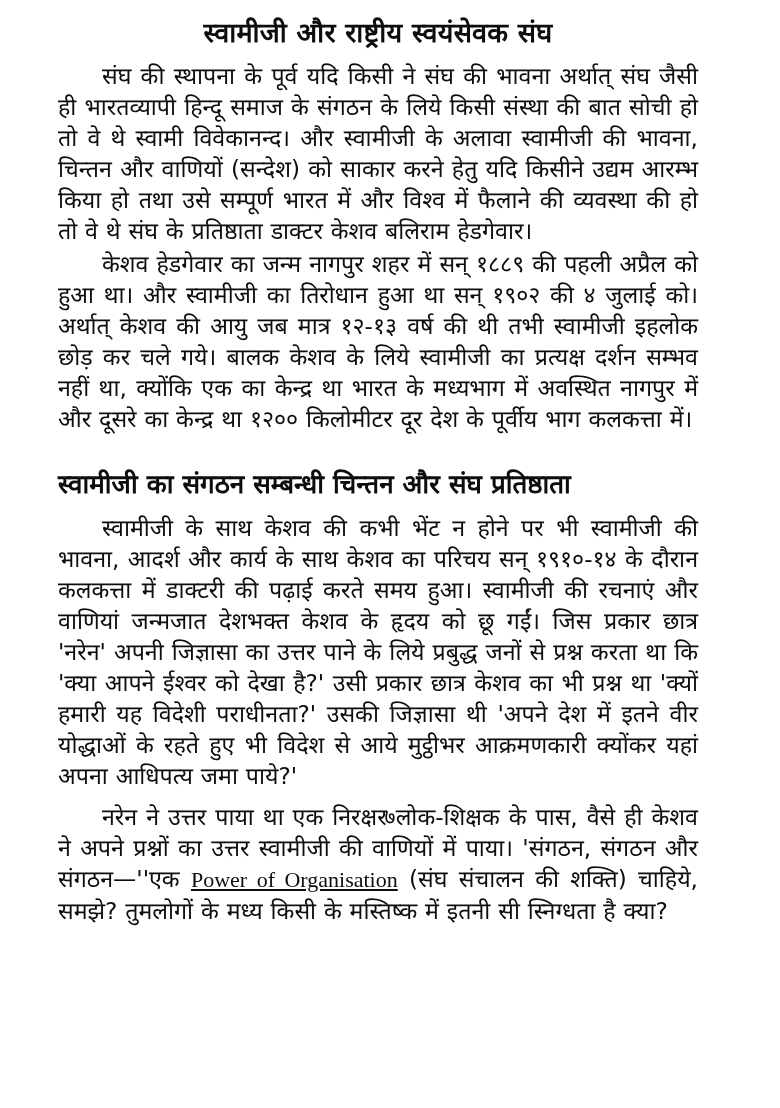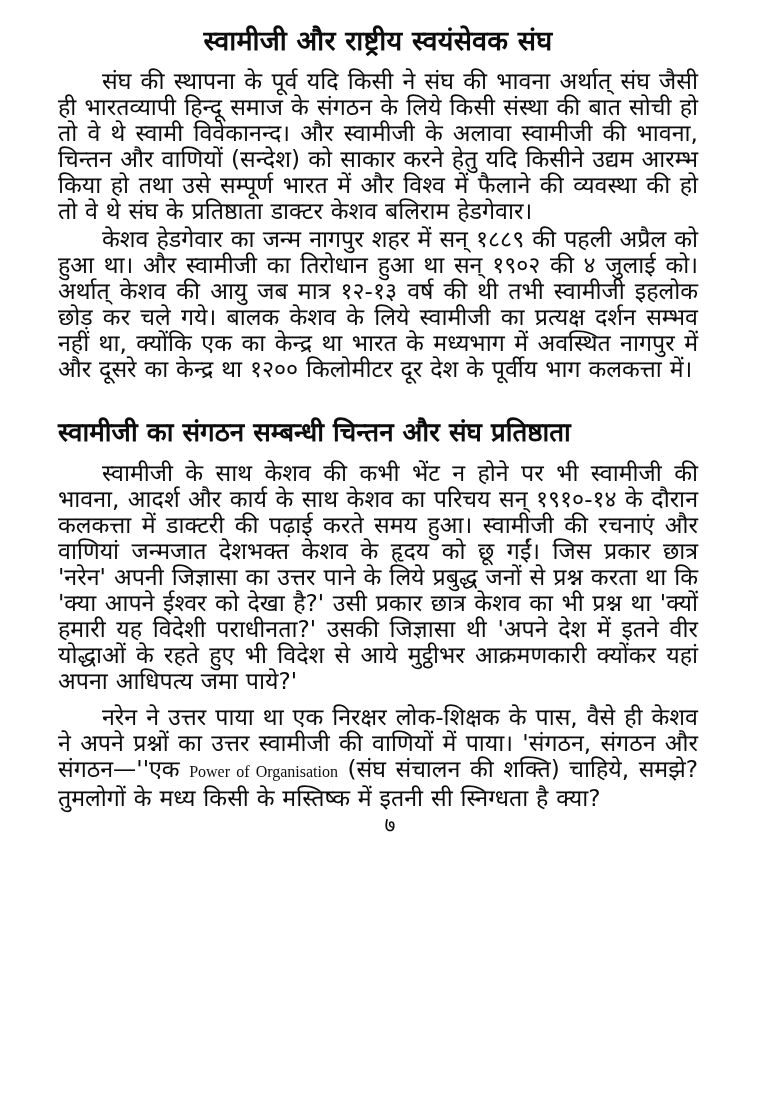--- a/index.html
+++ b/index.html
@@ -13,53 +13,53 @@
     font-family: "Liberation Serif", "DejaVu Serif", serif;
     color: #0d0d0d;
     overflow: hidden;
   }
   .page {
     position: relative;
     width: 780px;
     height: 848px;
     box-sizing: border-box;
     padding: 10px 82px 0 58px;
-    margin-top: 8px;
   }
   .heading {
     text-align: center;
     font-size: 27px;
     font-weight: bold;
     letter-spacing: 0.2px;
     line-height: 1.25;
     margin: 6px 0 10px 0;
     font-family: "DejaVu Sans", "Liberation Sans", sans-serif;
   }
   .heading-2 {
     text-align: left;
     font-size: 26px;
     font-weight: bold;
     line-height: 1.25;
     margin: 34px 0 12px 0;
     font-family: "DejaVu Sans", "Liberation Sans", sans-serif;
   }
   p.body-para {
     font-size: 23.2px;
-    line-height: 26px;
+    line-height: 31px;
     text-align: justify;
     text-justify: inter-word;
     margin: 0 0 2px 0;
     text-indent: 44px;
     font-family: "DejaVu Sans", "Liberation Sans", sans-serif;
     font-weight: normal;
     word-spacing: 0.5px;
   }
   .latin {
     font-family: "Liberation Serif", "DejaVu Serif", serif;
-    font-size: 16px;
+    font-size: 22px;
+    text-decoration: underline;
   }
   .page-number {
     position: absolute;
     left: 0;
     right: 0;
     bottom: 18px;
     text-align: center;
     font-size: 21px;
     font-family: "DejaVu Sans", "Liberation Sans", sans-serif;
   }

